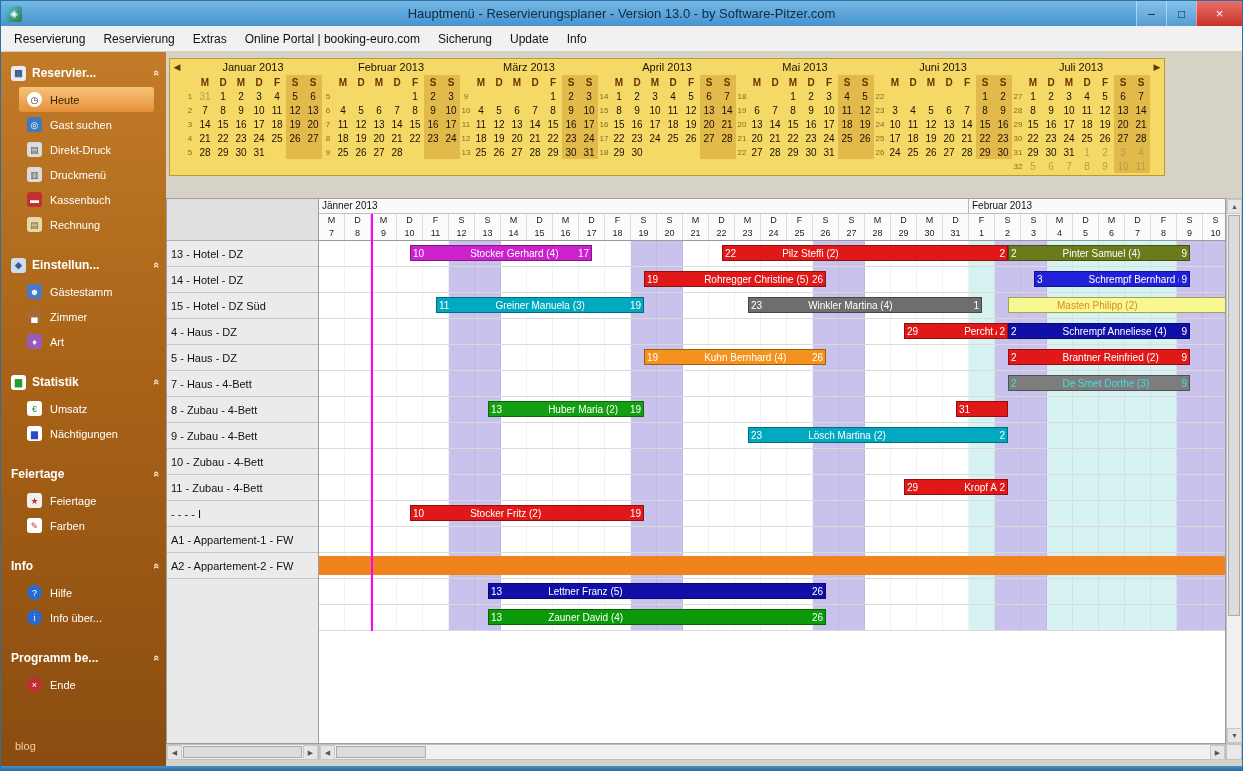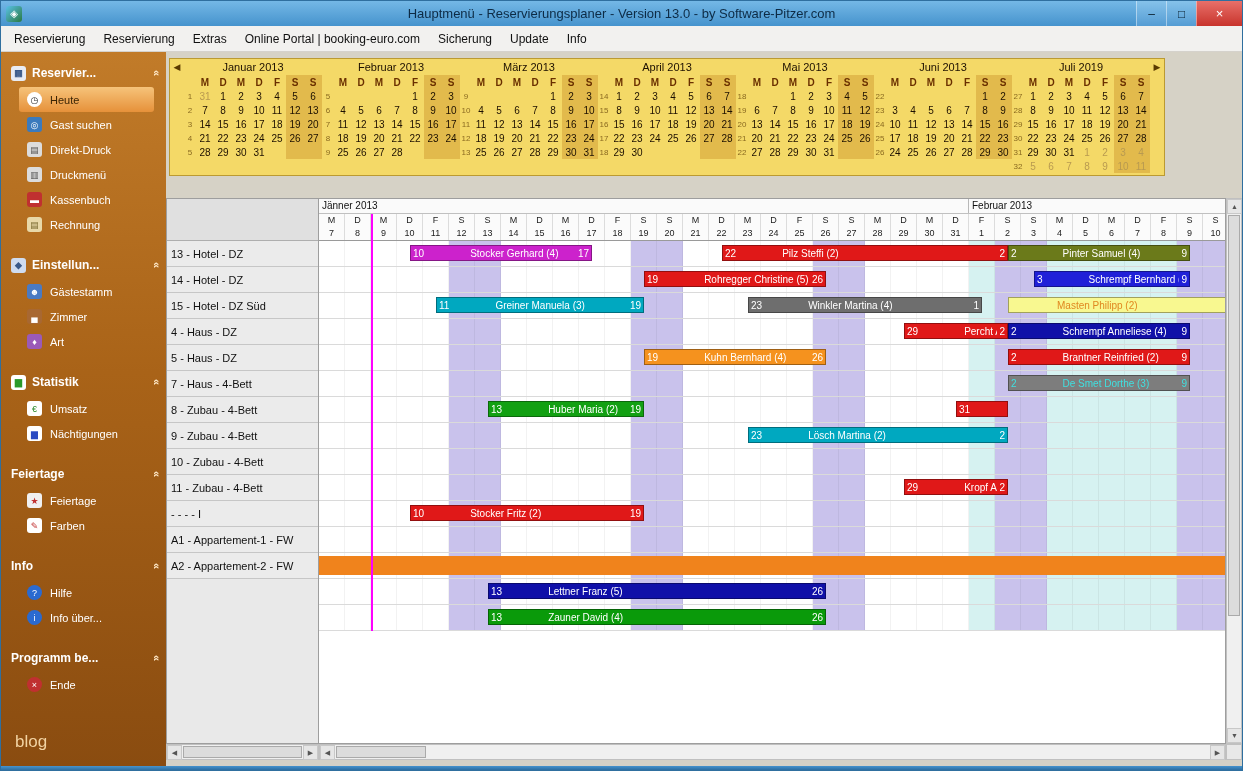--- a/index.html
+++ b/index.html
@@ -23,21 +23,21 @@
   .main { flex:1; display:flex; overflow:hidden; }
 
   
   .sidebar { width:165px; flex:none; background:linear-gradient(180deg,#c17b29 0%,#a96318 45%,#8a4c10 100%); position:relative; padding-top:8px; overflow:hidden; }
   .section-header { height:22px; margin:17px 6px 3px 6px; padding-left:4px; display:flex; align-items:center; gap:6px; color:#fff; font-weight:bold; font-size:12px; cursor:pointer; }
   .section-header.first { margin-top:2px; }
   .chevron { margin-left:auto; color:#ffe9c8; transform:rotate(90deg); font-size:11px; }
   .side-item { height:25px; display:flex; align-items:center; gap:8px; padding-left:26px; color:#fff; font-size:11px; cursor:pointer; }
   .side-item.active { background:linear-gradient(#f6c37a,#e6913a); color:#3a2405; border-radius:3px; margin:0 12px 0 18px; padding-left:8px; }
   .icon { width:15px; height:15px; border-radius:3px; display:inline-flex; align-items:center; justify-content:center; font-size:9px; flex:none; overflow:hidden; }
-  .sidebar-footer { position:absolute; bottom:14px; left:14px; color:#f2d3a2; font-size:17px; cursor:pointer; }
+  .sidebar-footer { position:absolute; bottom:14px; left:14px; color:#f2d3a2; font-size:11px; cursor:pointer; }
 
   
   .content { flex:1; position:relative; background:#d6d2c6; overflow:hidden; }
 
   
   .cal-strip { position:absolute; left:3px; top:6px; height:118px; display:flex; background:#f4d967; border:1px solid #bb9a32; }
   .cal-arrow { width:14px; display:flex; justify-content:center; padding-top:3px; font-size:9px; color:#5a3a00; cursor:pointer; }
   .cal-month { width:138px; }
   .cal-name { height:16px; text-align:center; font-size:11px; color:#1d1000; padding-top:2px; }
   .cal-grid { display:grid; grid-template-columns:12px repeat(7,18px); }
@@ -529,21 +529,21 @@
               <div class="cal-cell cal-day">24</div>
               <div class="cal-cell cal-day">25</div>
               <div class="cal-cell cal-day">26</div>
               <div class="cal-cell cal-day">27</div>
               <div class="cal-cell cal-day">28</div>
               <div class="cal-cell cal-day weekend-col">29</div>
               <div class="cal-cell cal-day weekend-col">30</div>
             </div>
           </div>
           <div class="cal-month">
-            <div class="cal-name">Juli 2019</div>
+            <div class="cal-name">Juli 2013</div>
             <div class="cal-grid">
               <div class="cal-cell cal-week"></div>
               <div class="cal-cell cal-dow">M</div>
               <div class="cal-cell cal-dow">D</div>
               <div class="cal-cell cal-dow">M</div>
               <div class="cal-cell cal-dow">D</div>
               <div class="cal-cell cal-dow">F</div>
               <div class="cal-cell cal-dow weekend-col">S</div>
               <div class="cal-cell cal-dow weekend-col">S</div>
               <div class="cal-cell cal-week">27</div>

